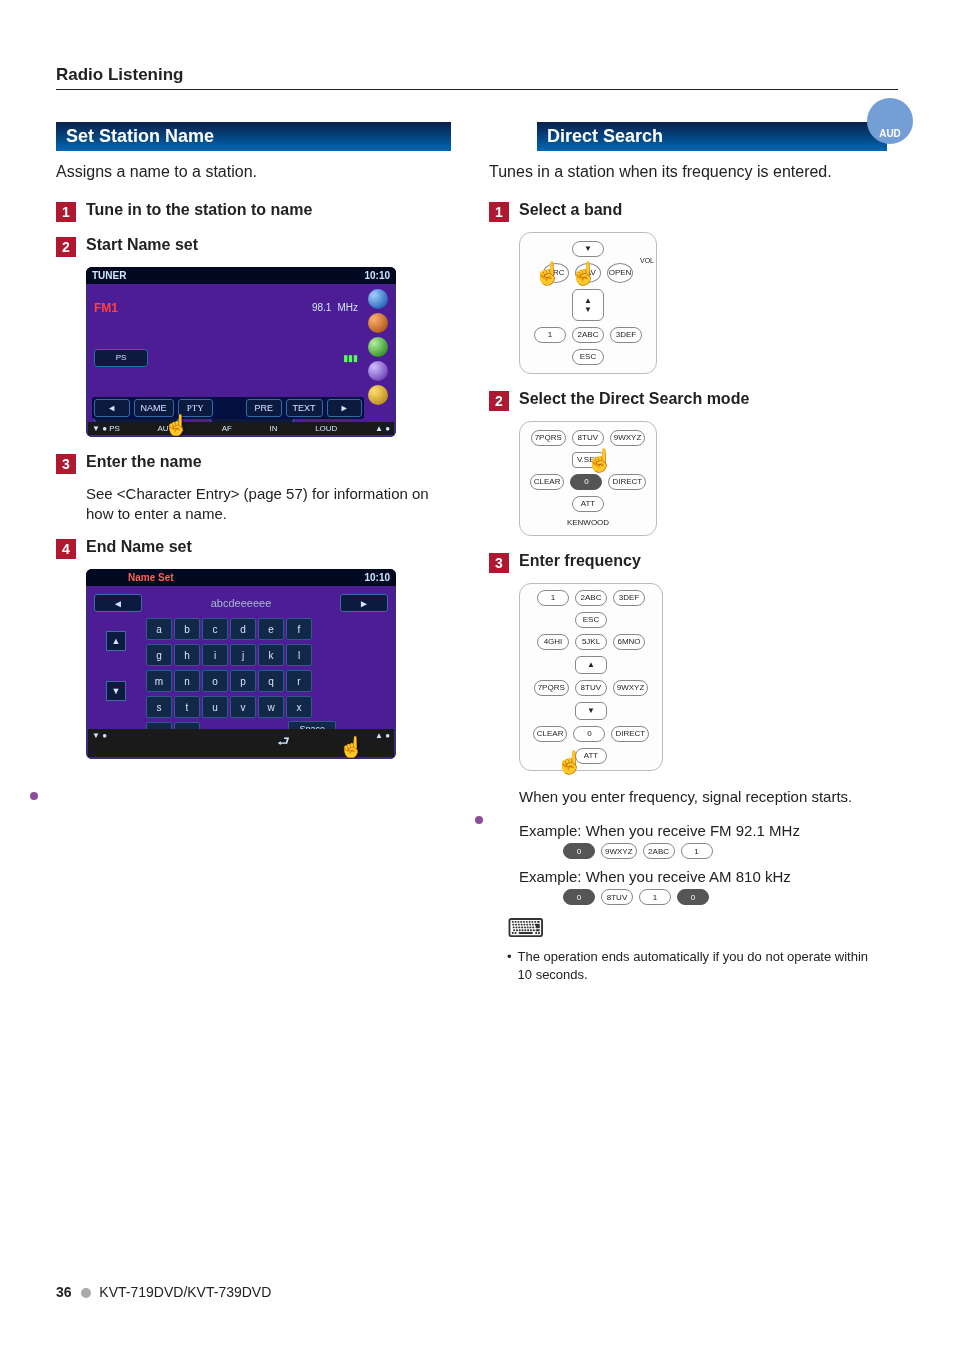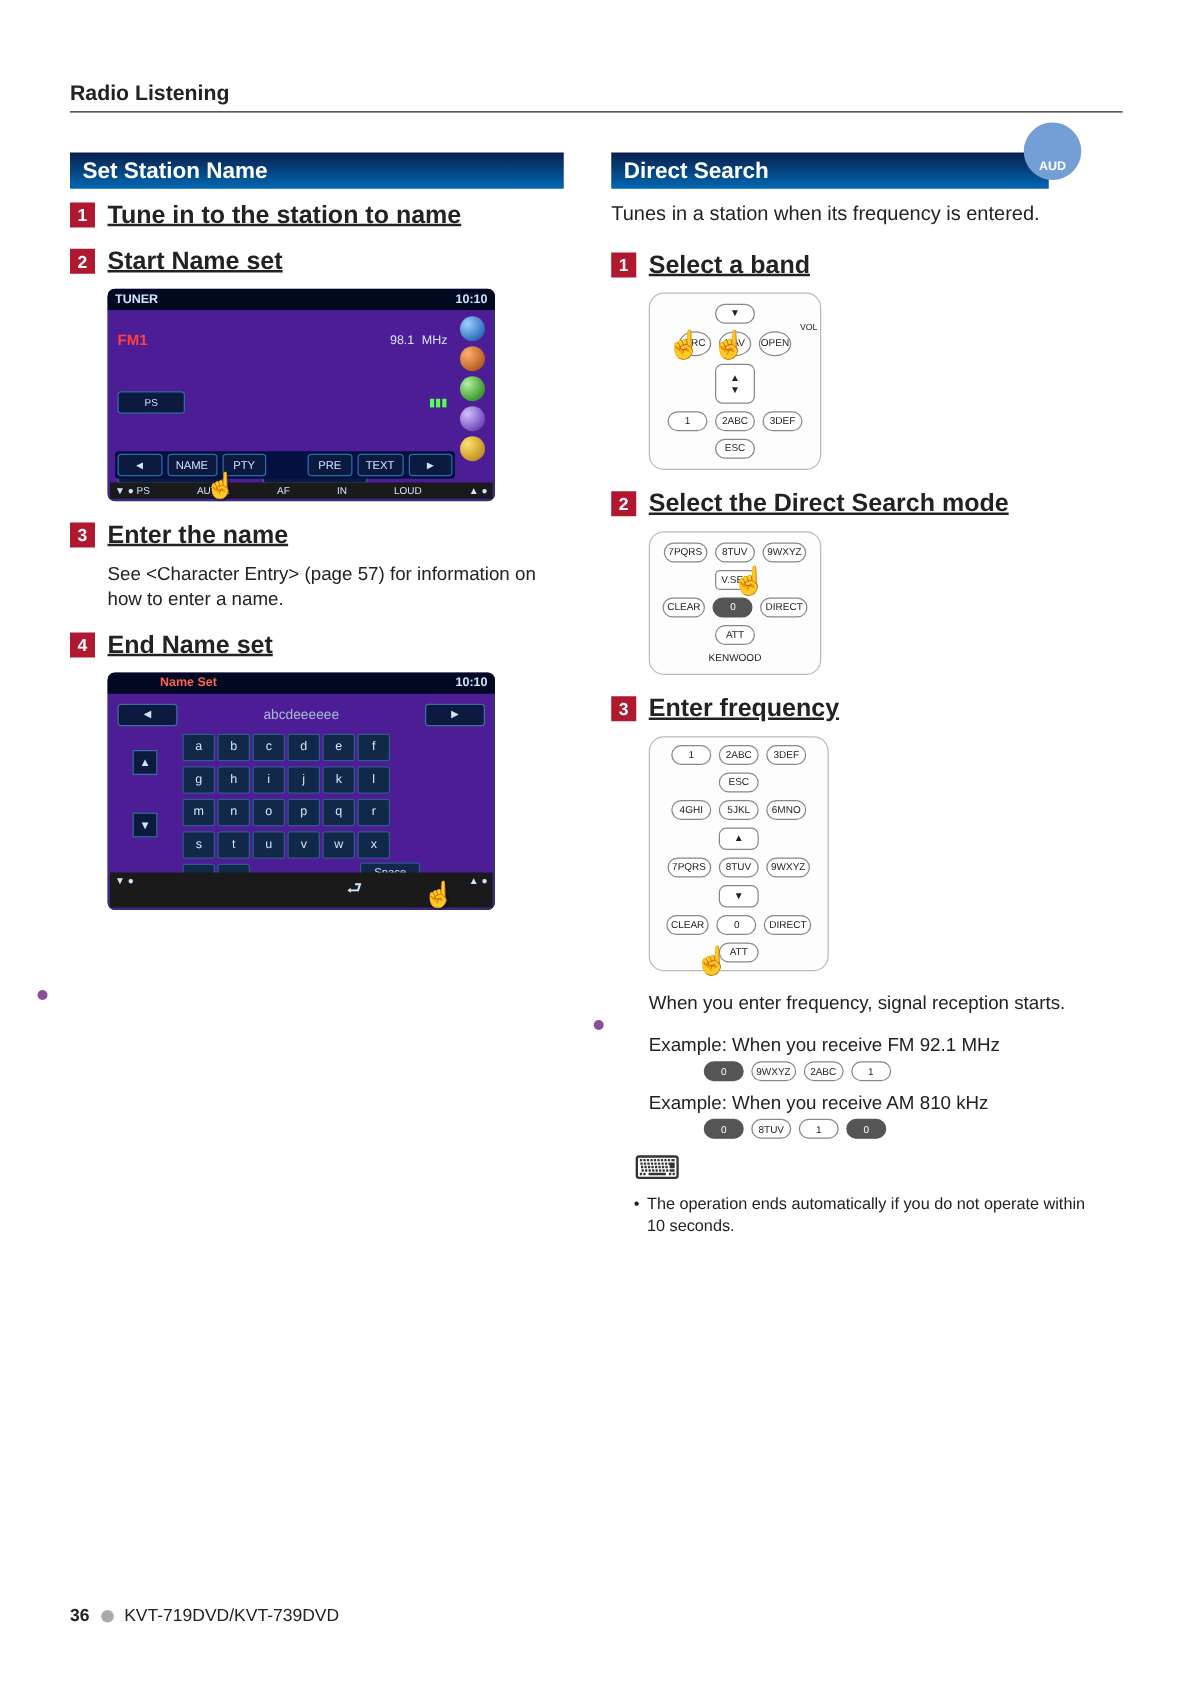--- a/index.html
+++ b/index.html
@@ -66,22 +66,21 @@
     width: 20px;
     height: 20px;
     display: inline-flex;
     align-items: center;
     justify-content: center;
     margin-top: 1px;
     flex-shrink: 0;
   }
   .step-title {
     font-weight: bold;
-    font-size: 20px;
-    text-decoration: underline;
+    font-size: 16px;
   }
   .step-body {
     font-size: 15px;
     margin: 4px 0 14px 30px;
     line-height: 1.35;
   }
   .screenshot {
     margin: 6px 0 16px 30px;
     background: #4c1d95;
     border-radius: 6px;
@@ -316,20 +315,21 @@
 <div class="page">
   <div class="section-title">Radio Listening</div>
   <hr class="hr">
 
   <div class="columns">
 
     <div class="col" style="position:relative;">
       <div class="left-dot" style="left:-26px; top: 670px;"></div>
 
       <div class="blue-header">Set Station Name</div>
+      <div class="desc">Assigns a name to a station.</div>
 
       <div class="step">
         <span class="step-num">1</span>
         <span class="step-title">Tune in to the station to name</span>
       </div>
 
       <div class="step" style="margin-top:14px;">
         <span class="step-num">2</span>
         <span class="step-title">Start Name set</span>
       </div>
@@ -371,21 +371,21 @@
         <div class="rightcol">
           <div class="dot" style="background:radial-gradient(circle at 30% 30%,#9fd0ff,#0046a0);"></div>
           <div class="dot"></div>
           <div class="dot" style="background:radial-gradient(circle at 30% 30%,#b0f0a0,#117700);"></div>
           <div class="dot" style="background:radial-gradient(circle at 30% 30%,#d0c0ff,#5020a0);"></div>
           <div class="dot" style="background:radial-gradient(circle at 30% 30%,#ffe070,#aa7700);"></div>
         </div>
         <div class="bar">
           <span class="soft" style="flex:1;">◄</span>
           <span class="soft" style="flex:1;">NAME</span>
-          <span class="soft" style="flex:1;">PTY</span>
+          <span class="soft" style="flex:1;font-family:Liberation Serif, serif;">PTY</span>
           <span class="soft" style="flex:1;margin-left:29px;">PRE</span>
           <span class="soft" style="flex:1;">TEXT</span>
           <span class="soft" style="flex:1;">►</span>
         </div>
         <div class="bottombar">
           <span>▼ ● <span>PS</span></span>
           <span>AUTO1</span>
           <span>AF</span>
           <span>IN</span>
           <span>LOUD</span>
@@ -464,21 +464,21 @@
           <span style="font-size:14px;">⮐</span>
           <span>▲ ●</span>
         </div>
         <span class="cursor" style="position:absolute;right:32px;bottom:0;">☝</span>
       </div>
     </div>
 
     <div class="col" style="position:relative;">
       <div class="left-dot" style="left:-14px; top: 694px;"></div>
 
-      <div class="blue-header" style="position:relative;width:330px;">
+      <div class="blue-header" style="position:relative;width:330px;margin-left:48px;">
         <span>Direct Search</span>
         <div class="aud-icon">
             <span>AUD</span>
           </div>
       </div>
       <div class="desc">Tunes in a station when its frequency is entered.</div>
 
       <div class="step">
         <span class="step-num">1</span>
         <span class="step-title">Select a band</span>

